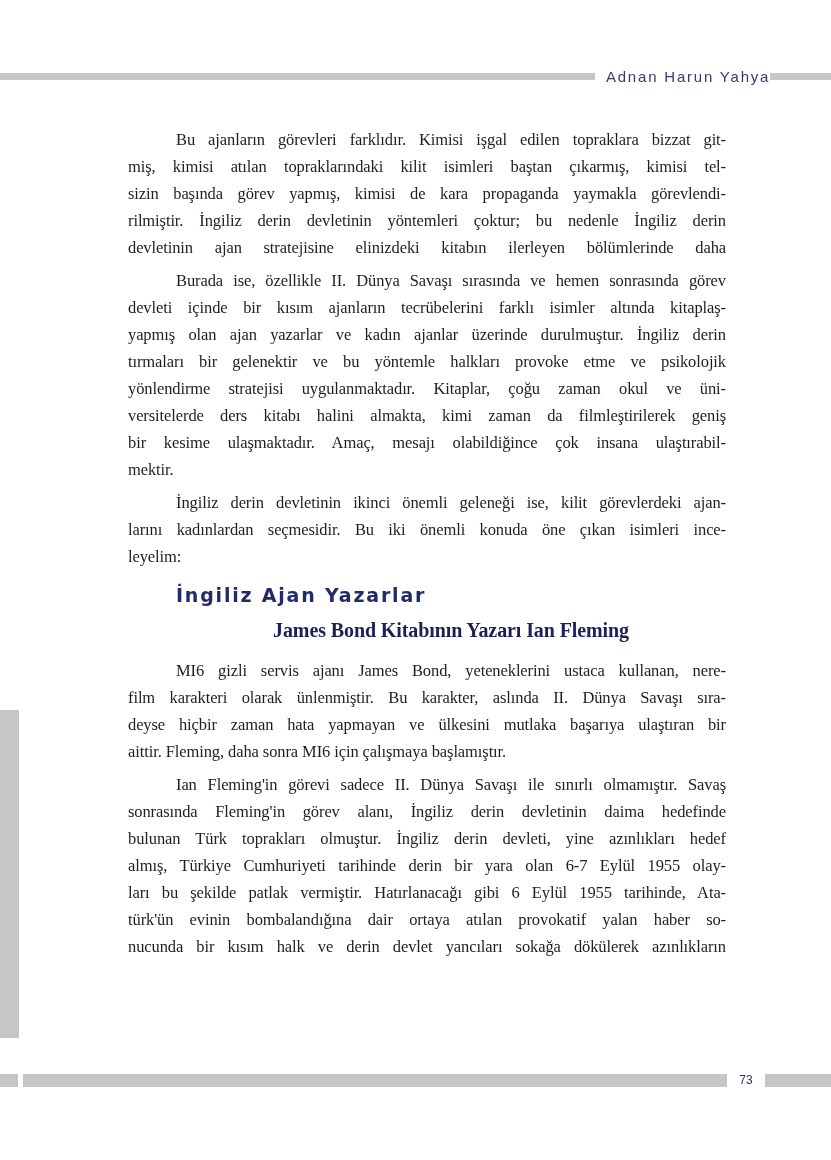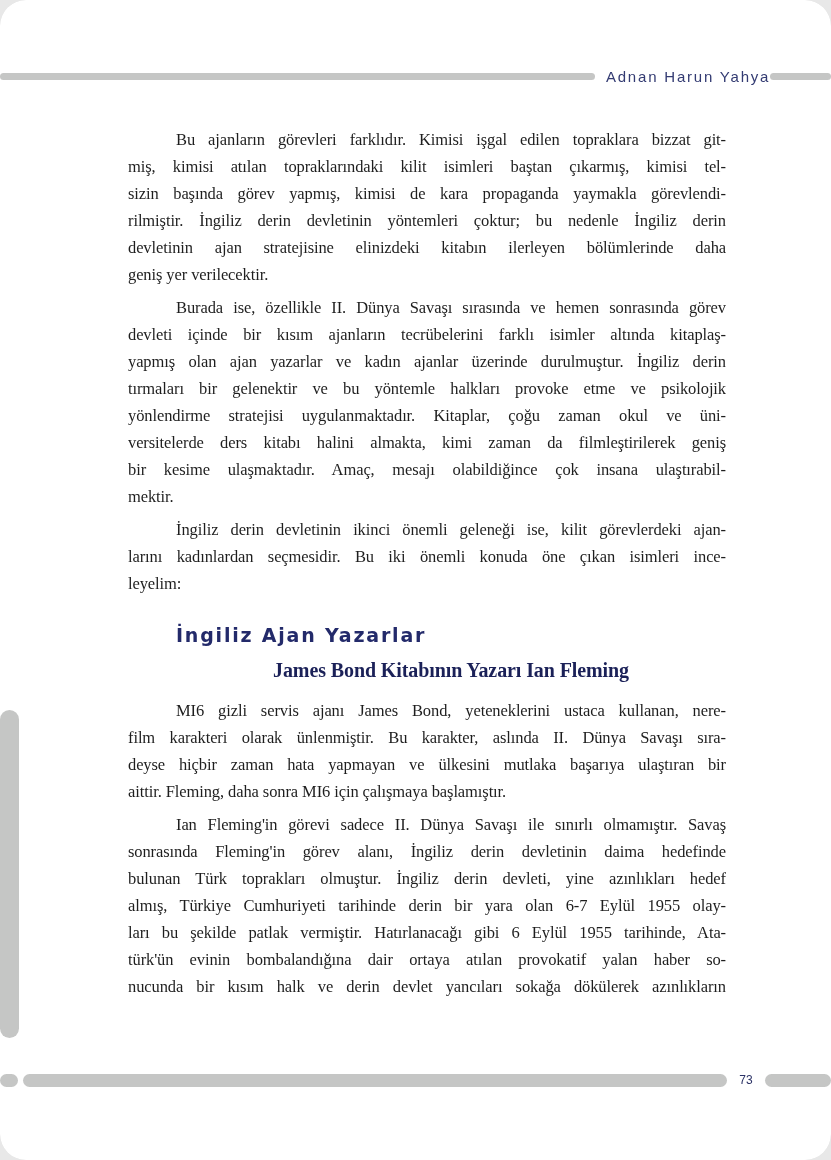--- a/index.html
+++ b/index.html
@@ -3,21 +3,21 @@
 <meta charset="utf-8">
 <style>
   :root{
     --navy-header:#333b72;
     --navy-h1:#232a6a;
     --navy-h2:#1b2158;
     --navy-page:#2b3266;
     --gray-bar:#c5c6c5;
     --body-ink:#1e1e1e;
   }
-  *{margin:0;padding:0;box-sizing:border-box;border-radius:26px;}
+  *{margin:0;padding:0;box-sizing:border-box;}
   html,body{background:#e8e8e8;}
   .page{
     position:relative;
     width:831px;height:1160px;
     background:#ffffff;
     overflow:hidden;
     font-family:"Liberation Serif", serif;
   }
   
   .header-row{
@@ -38,21 +38,21 @@
     position:absolute;left:128px;top:126px;width:598px;
     color:var(--body-ink);
     font-size:16.5px;letter-spacing:-0.1px;
     line-height:27px;
   }
   .para{margin:0 0 6px 0;}
   .line{text-align:justify;text-align-last:justify;}
   .line.first{text-indent:48px;}
   .line.last{text-align-last:left;}
   .h1{
-    margin:26px 0 10px 0;
+    margin:13px 0 10px 0;
     font-family:"DejaVu Sans", sans-serif;
     font-weight:bold;
     font-size:19px;line-height:24px;letter-spacing:1.8px;
     color:var(--navy-h1);
     text-indent:48px;
   }
   .h2{
     margin:0 0 13px 0;
     font-family:"Liberation Serif", serif;
     font-weight:bold;
@@ -92,21 +92,20 @@
   </div>
 
   <div class="body-col">
 
   <div class="para">
         <div class="line first">Bu ajanların görevleri farklıdır. Kimisi işgal edilen topraklara bizzat git-</div>
         <div class="line">miş, kimisi atılan topraklarındaki kilit isimleri baştan çıkarmış, kimisi tel-</div>
         <div class="line">sizin başında görev yapmış, kimisi de kara propaganda yaymakla görevlendi-</div>
         <div class="line">rilmiştir. İngiliz derin devletinin yöntemleri çoktur; bu nedenle İngiliz derin</div>
         <div class="line">devletinin ajan stratejisine elinizdeki kitabın ilerleyen bölümlerinde daha</div>
-        <div class="line last">geniş yer verilecektir.</div>
       </div>
       <div class="para">
         <div class="line first">Burada ise, özellikle II. Dünya Savaşı sırasında ve hemen sonrasında görev</div>
         <div class="line">devleti içinde bir kısım ajanların tecrübelerini farklı isimler altında kitaplaş-</div>
         <div class="line">yapmış olan ajan yazarlar ve kadın ajanlar üzerinde durulmuştur. İngiliz derin</div>
         <div class="line">tırmaları bir gelenektir ve bu yöntemle halkları provoke etme ve psikolojik</div>
         <div class="line">yönlendirme stratejisi uygulanmaktadır. Kitaplar, çoğu zaman okul ve üni-</div>
         <div class="line">versitelerde ders kitabı halini almakta, kimi zaman da filmleştirilerek geniş</div>
         <div class="line">bir kesime ulaşmaktadır. Amaç, mesajı olabildiğince çok insana ulaştırabil-</div>
         <div class="line last">mektir.</div>

